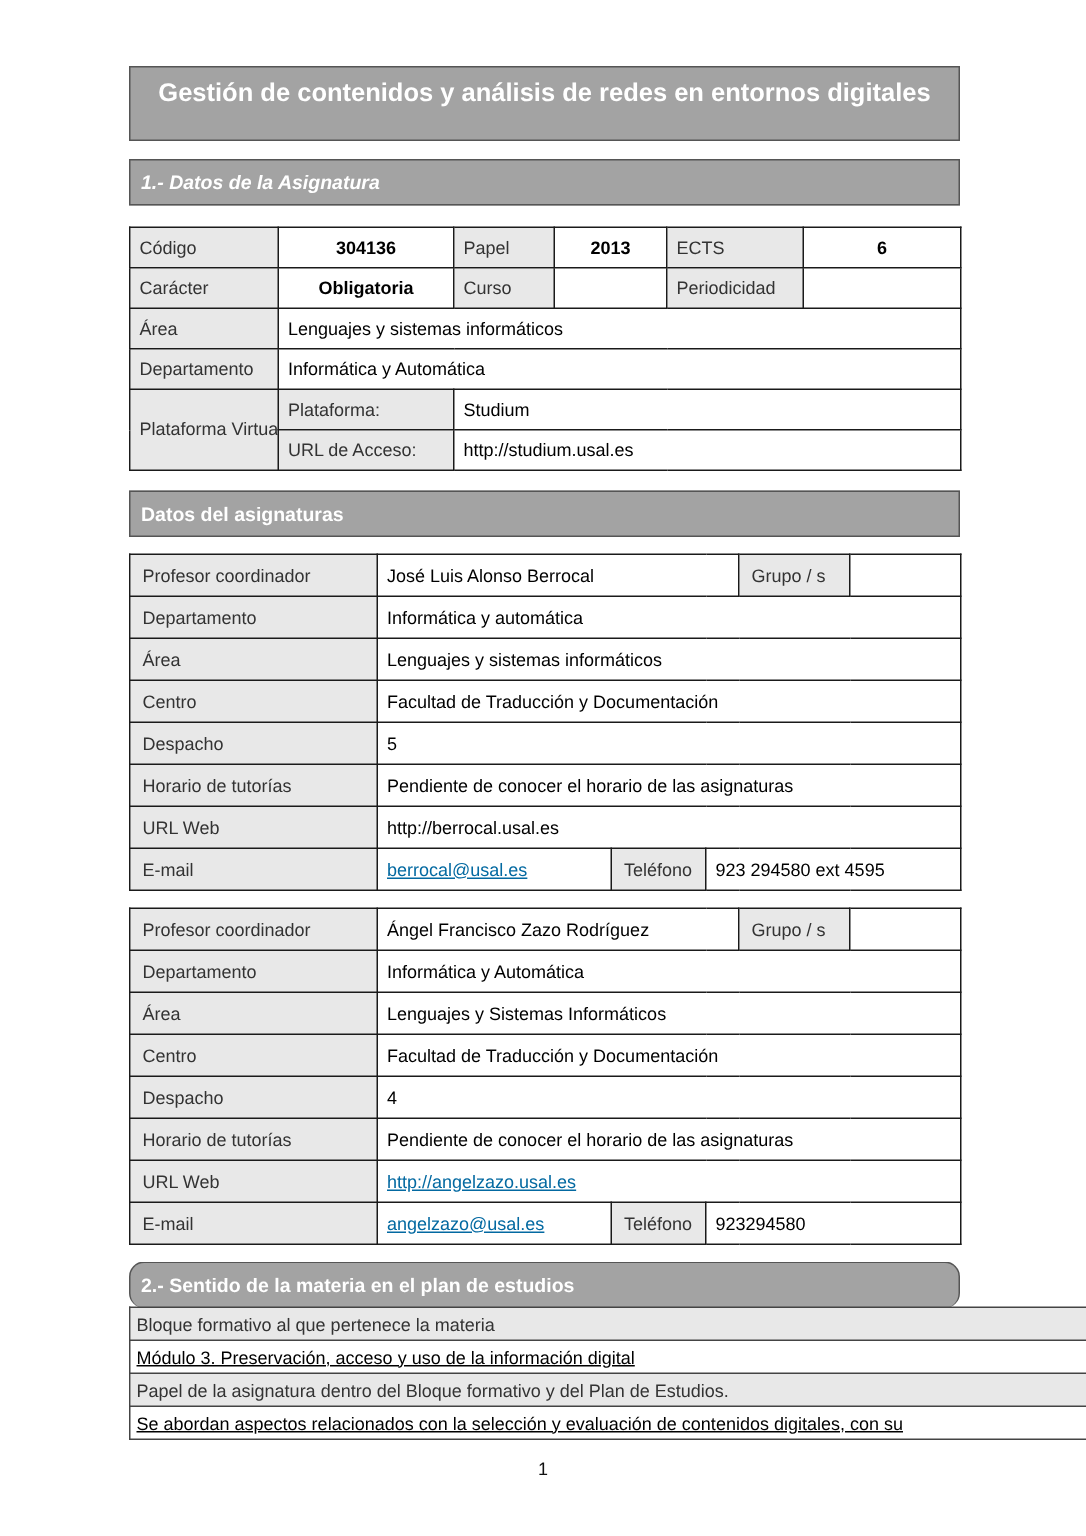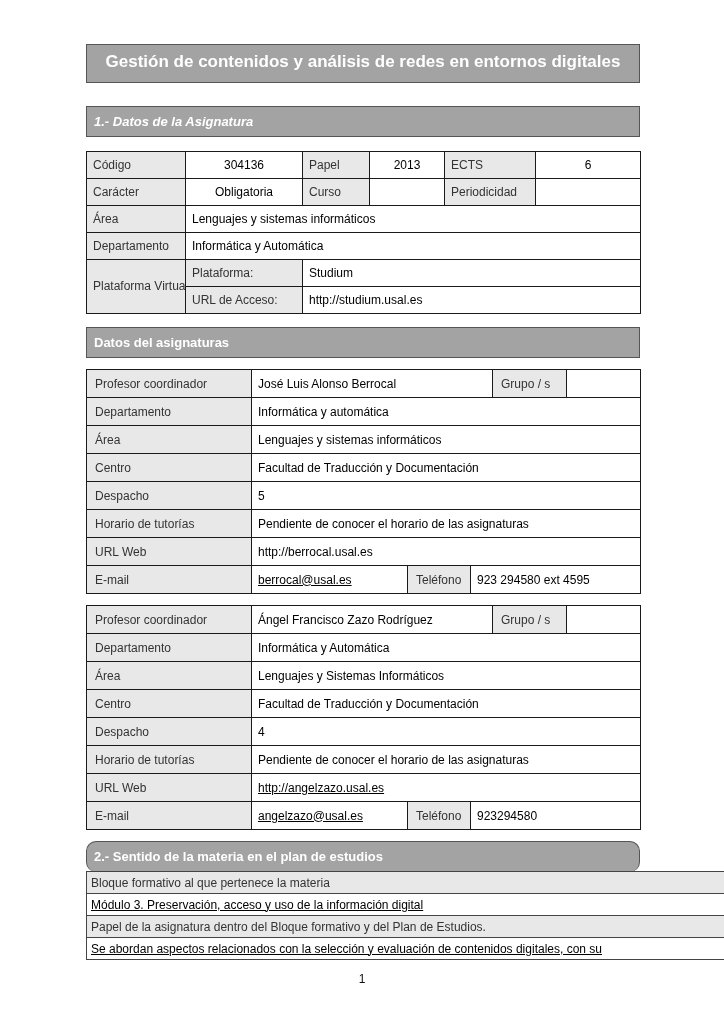--- a/index.html
+++ b/index.html
@@ -1,31 +1,31 @@
 <!DOCTYPE html>
 <html><head>
 <meta charset="utf-8">
 <style>
   html, body { margin: 0; padding: 0; background: #ffffff; }
   body { width: 724px; height: 1024px; position: relative; overflow: hidden;
          font-family: "Liberation Sans", sans-serif; color: #111; }
   .abs { position: absolute; box-sizing: border-box; }
-  .title-box { left: 86px; top: 44px; width: 554px; height: 39px;
+  .title-box { left: 86px; top: 44px; width: 554px; height: 50px;
                background: #a3a3a3; border: 1px solid #555; color: #fff;
                font-weight: bold; font-size: 17px; text-align: center; line-height: 33px; }
   .section-hdr { left: 86px; width: 554px; height: 31px; background: #a3a3a3;
                  border: 1px solid #555; color: #fff; font-weight: bold; font-size: 13px;
                  line-height: 29px; padding-left: 7px; }
   table.grid { position: absolute; border-collapse: collapse; table-layout: fixed; font-size: 12px; }
   table.grid td { border: 1px solid #1a1a1a; padding: 0 6px; height: 26px; white-space: nowrap; overflow: hidden; }
   td.lbl { background: #e8e8e8; color: #333; border-color: #999 #1a1a1a #999 #999; }
   td.val { background: #fff; color: #000; }
-  td.ctr { text-align: center; font-weight: normal; }
+  td.ctr { text-align: center; font-weight: bold; }
   td.tall { height: 52px; white-space: normal; line-height: 15px; }
-  a.link { color: #000000; text-decoration: underline; }
+  a.link { color: #0369a1; text-decoration: underline; }
   table.prof td { height: 27px; }
   table.prof td.lbl { padding-left: 8px; }
   table.s2 { position: absolute; border-collapse: collapse; font-size: 12px; width: 644px; }
   table.s2 td { border: 1px solid #444; height: 21px; padding: 0 4px; white-space: nowrap; overflow: hidden; }
   table.s2 td.lbl { background: #e8e8e8; color: #333; }
   table.s2 td.val { background: #fff; color: #000; text-decoration: underline; }
   .pagenum { left: 352px; top: 972px; width: 20px; text-align: center; font-size: 12px; }
 </style>
 </head>
 <body>

